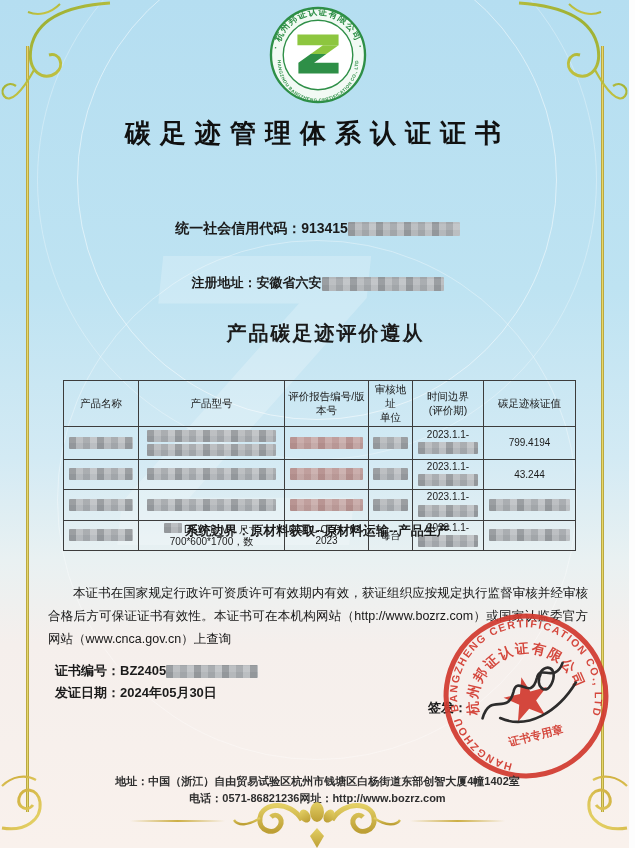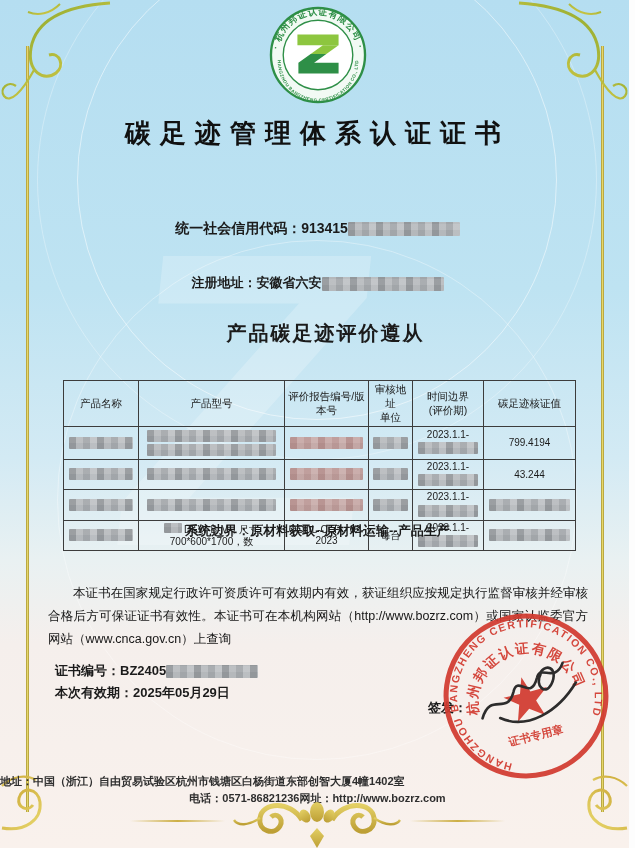--- a/index.html
+++ b/index.html
@@ -57,21 +57,21 @@
   .cert-table td { height:24px; font-size:10px; }
   .cert-table .cell-text { display:block; line-height:1.15; }
   .boundary { position:absolute; top:522px; width:100%; text-align:center;
     font-size:13px; font-weight:bold; }
   .statement { position:absolute; left:48px; top:582px; width:540px;
     font-size:12.5px; line-height:1.82; text-indent:2em; text-align:justify; color:#151515; }
   .details { position:absolute; left:55px; top:660px; font-size:13px; font-weight:bold; line-height:22px; }
   .signer { position:absolute; left:428px; top:699px; font-size:13px; font-weight:bold; }
   .seal { position:absolute; left:440px; top:610px; width:172px; height:172px;
     transform:rotate(-14deg); opacity:.93; }
-  .footer-addr { position:absolute; top:774px; width:100%; text-align:left;
+  .footer-addr { position:absolute; top:774px; width:100%; text-align:center;
     font-size:11px; font-weight:bold; color:#2e2e2e; }
   .footer-tel { position:absolute; top:791px; width:100%; text-align:center;
     font-size:11px; font-weight:bold; color:#2e2e2e; }
   .orn-line { position:absolute; top:820px; height:2px; width:95px;
     background:linear-gradient(90deg,rgba(205,175,69,0),#cdaf45,rgba(205,175,69,0)); }
 </style>
 </head>
 <body>
 
 <div class="page">
@@ -257,21 +257,21 @@
 
   <div class="boundary">系统边界：原材料获取--原材料运输--产品生产</div>
 
   <div class="statement">本证书在国家规定行政许可资质许可有效期内有效，获证组织应按规定执行监督审核并经审核合格后方可保证证书有效性。本证书可在本机构网站（http://www.bozrz.com）或国家认监委官方网站（www.cnca.gov.cn）上查询</div>
 
   <div class="details">
     <div>
       <span>证书编号：</span><span>BZ2405</span><span class="mosaic-inline" style="width:92px; height:13px;"></span>
     </div>
     <div>
-      <span>本次有效期：</span><span>2025年05月29日</span>
+      <span>发证日期：</span><span>2024年05月30日</span>
     </div>
   </div>
 
   <div class="signer">签发：</div>
 
   <svg class="seal" viewBox="0 0 170 170">
     <circle cx="85" cy="85" r="79" fill="none" stroke="#d23b30" stroke-width="5"></circle>
     <path id="sealOuter" d="M85,153 A68,68 0 1,1 85.05,153" fill="none"></path>
     <text font-size="10.5" font-weight="bold" fill="#d23b30" letter-spacing="1.6">
       <textPath href="#sealOuter" startOffset="7%">HANGZHOU BANGZHENG CERTIFICATION CO., LTD</textPath>

